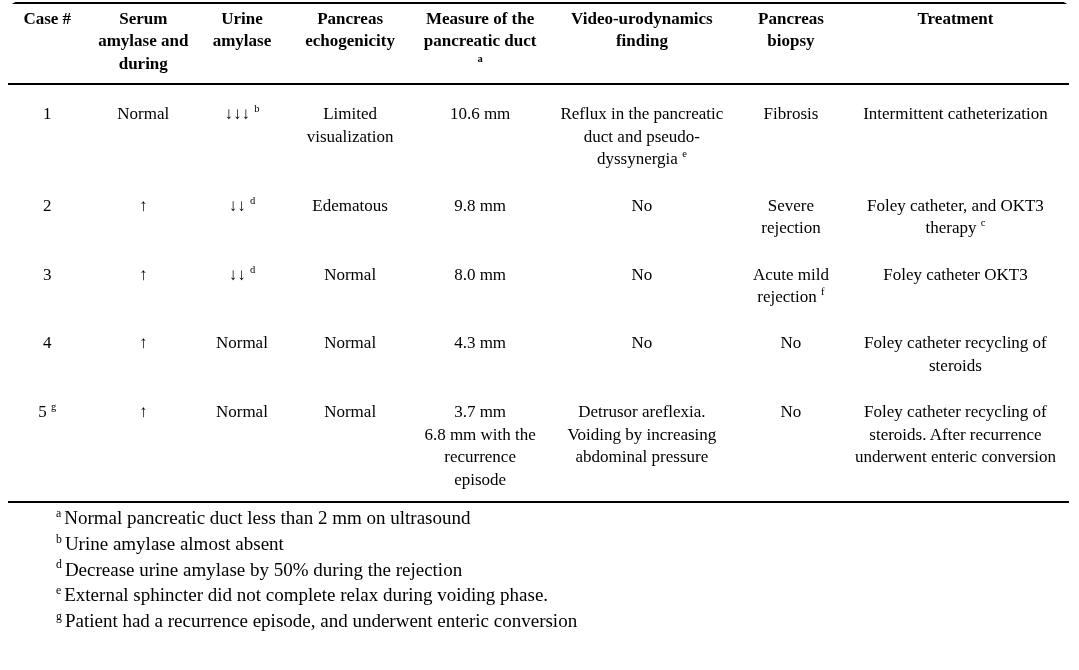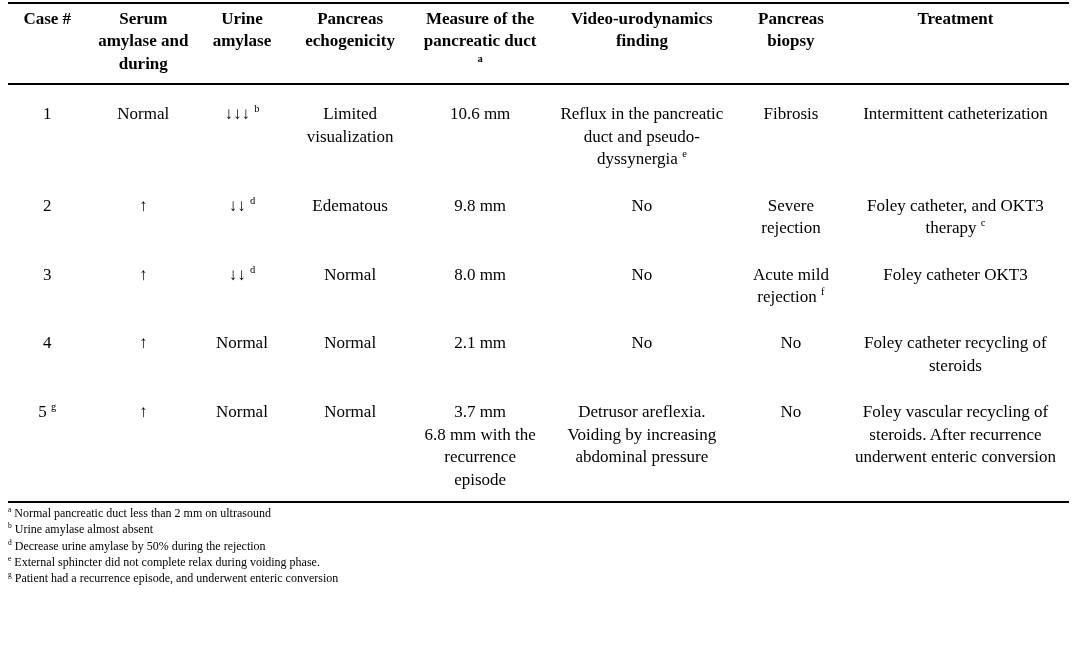--- a/index.html
+++ b/index.html
@@ -7,20 +7,21 @@
     background: #ffffff;
     font-family: "Liberation Serif", "DejaVu Serif", serif;
     color: #000000;
   }
   .page {
     width: 1079px;
     height: 670px;
     background: #ffffff;
     padding: 2px 10px 0 8px;
     overflow: hidden;
+    border-radius: 25px;
   }
   table.data-table {
     width: 100%;
     border-collapse: collapse;
     border-top: 2px solid #000;
   }
   col.c0 { width: 7.4%; }
   col.c1 { width: 10.7%; }
   col.c2 { width: 7.9%; }
   col.c3 { width: 12.5%; }
@@ -51,22 +52,23 @@
   sup {
     font-size: 62%;
     vertical-align: super;
     line-height: 0;
   }
   .arrow-cell { letter-spacing: 0px; }
   .footnotes {
     padding: 2px 0 0 0;
   }
   .footnote {
-    font-size: 12px;
+    font-size: 19px;
     line-height: 1.36;
+    margin-left: 48px;
   }
   .footnote sup { margin-right: 3px; }
 </style>
 </head>
 <body>
 
 <div class="page">
 
   <table class="data-table">
     <colgroup>
@@ -120,36 +122,36 @@
           <td>8.0 mm</td>
           <td>No</td>
           <td>Acute mild rejection <sup>f</sup></td>
           <td>Foley catheter OKT3</td>
         </tr>
         <tr>
           <td>4</td>
           <td class="arrow-cell">↑</td>
           <td>Normal</td>
           <td>Normal</td>
-          <td>2.1 mm</td>
+          <td>4.3 mm</td>
           <td>No</td>
           <td>No</td>
           <td>Foley catheter recycling of steroids</td>
         </tr>
         <tr>
           <td>5 <sup>g</sup></td>
           <td class="arrow-cell">↑</td>
           <td>Normal</td>
           <td>Normal</td>
           <td>3.7 mm
 6.8 mm with the recurrence episode</td>
           <td>Detrusor areflexia.
 Voiding by increasing abdominal pressure</td>
           <td>No</td>
-          <td>Foley vascular recycling of steroids. After recurrence underwent enteric conversion</td>
+          <td>Foley catheter recycling of steroids. After recurrence underwent enteric conversion</td>
         </tr>
       </tbody>
   </table>
 
   <div class="footnotes">
   <div class="footnote"><sup>a</sup><span>Normal pancreatic duct less than 2 mm on ultrasound</span></div>
 
   <div class="footnote"><sup>b</sup><span>Urine amylase almost absent</span></div>
 
 

